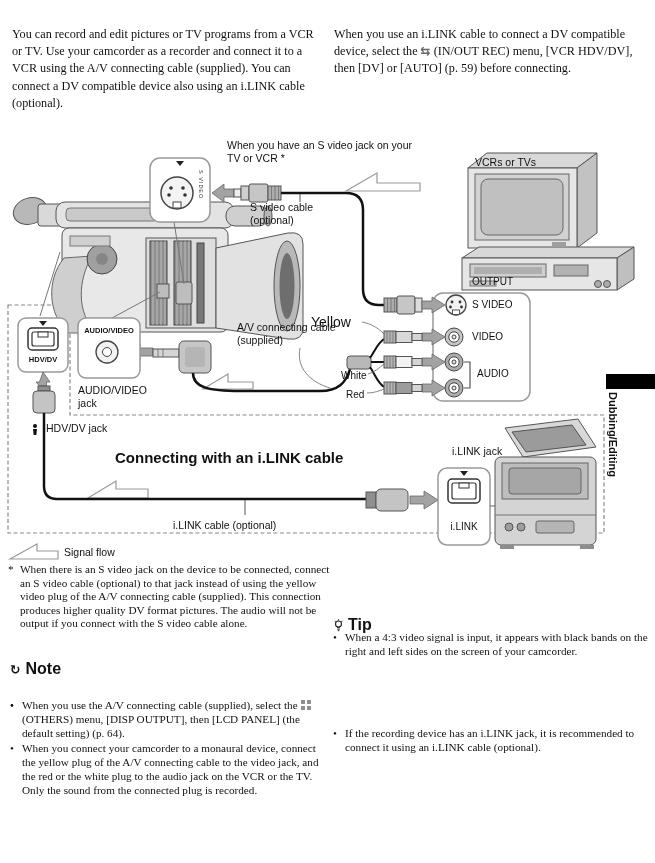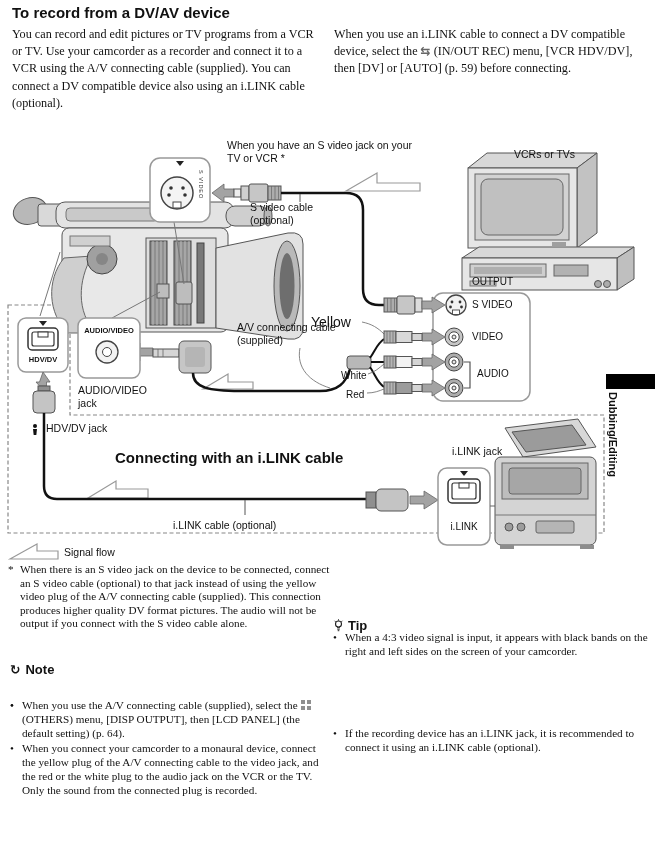--- a/index.html
+++ b/index.html
@@ -9,21 +9,21 @@
   .sans{font-family:"Liberation Sans", sans-serif;}
   .title{font-size:15px;font-weight:bold;}
   .body-text{font-size:12.2px;line-height:17.2px;text-align:left;}
   .dlabel{font-family:"Liberation Sans", sans-serif;font-size:10.5px;line-height:12.5px;color:#111;}
   .dlabel-sm{font-family:"Liberation Sans", sans-serif;font-size:7.5px;font-weight:bold;text-align:center;}
   .fn{font-size:11.2px;line-height:13.6px;}
   .note-li{font-size:11.2px;line-height:14.2px;}
   .hang{position:relative;padding-left:12px;}
   .hang .marker{position:absolute;left:0;top:0;}
   ul.plain{list-style:none;margin:0;padding:0;}
-  .sec-head{font-family:"Liberation Sans", sans-serif;font-size:13px;font-weight:bold;text-align:center;}
+  .sec-head{font-family:"Liberation Sans", sans-serif;font-size:16px;font-weight:bold;text-align:center;}
   .inout-icon{font-family:"DejaVu Sans", sans-serif;color:#666;font-weight:bold;margin:0 3px;font-size:12px;}
   .note-glyph{font-family:"DejaVu Sans", sans-serif;font-weight:bold;font-size:12.5px;margin-right:5px;}
   .others-icon{display:inline-block;width:10px;height:10px;vertical-align:-1px;margin:0 3px;
      background-color:#8f8f8f;
      background-image:linear-gradient(#fff,#fff),linear-gradient(#fff,#fff);
      background-size:2px 100%,100% 2px;background-position:center center;background-repeat:no-repeat;}
   .vert{writing-mode:vertical-rl;}
   #side-tab-block{left:606px;top:374px;width:49px;height:15px;background:#000;}
   #side-tab-label{left:607px;top:392px;height:125px;font-weight:bold;font-size:11px;}
   .svideo-vert{font-size:5.5px;letter-spacing:1px;color:#333;}
@@ -241,30 +241,29 @@
       <rect x="509" y="468" width="72" height="26" rx="3" fill="#a6a6a6" stroke="#666"></rect>
       <path d="M495,515 H596" stroke="#777"></path>
       <circle cx="509" cy="527" r="4" fill="#9d9d9d" stroke="#555"></circle>
       <circle cx="521" cy="527" r="4" fill="#9d9d9d" stroke="#555"></circle>
       <rect x="536" y="521" width="38" height="12" rx="2" fill="#b5b5b5" stroke="#666"></rect>
       <rect x="500" y="545" width="14" height="4" fill="#8d8d8d"></rect>
       <rect x="580" y="545" width="14" height="4" fill="#8d8d8d"></rect>
     </g>
   </svg>
 
-  <div class="abs sans title" style="left:12px;top:4px;width:400px;">To record from a DV/AV device</div>
 
   <div class="abs body-text" style="left:12px;top:26px;width:304px;">You can record and edit pictures or TV programs from a VCR or TV. Use your camcorder as a recorder and connect it to a VCR using the A/V connecting cable (supplied). You can connect a DV compatible device also using an i.LINK cable (optional).</div>
 
   <div class="abs body-text" style="left:334px;top:26px;width:316px;">
     <span>When you use an i.LINK cable to connect a DV compatible device, select the</span><span class="inout-icon">⇆</span><span>(IN/OUT REC) menu, [VCR HDV/DV], then [DV] or [AUTO] (p. 59) before connecting.</span>
   </div>
 
   <div class="abs dlabel" style="left:227px;top:139px;width:190px;">When you have an S video jack on your TV or VCR *</div>
-  <div class="abs dlabel" style="left:475px;top:148px;margin-left:39px;">VCRs or TVs</div>
+  <div class="abs dlabel" style="left:475px;top:156px;">VCRs or TVs</div>
   <div class="abs dlabel" style="left:250px;top:201px;width:85px;">S video cable (optional)</div>
   <div class="abs vert svideo-vert sans" style="left:198px;top:170px;height:48px;">S VIDEO</div>
   <div class="abs dlabel" style="left:472px;top:276px;font-size:10px;">OUTPUT</div>
   <div class="abs dlabel" style="left:472px;top:299px;font-size:10px;">S VIDEO</div>
   <div class="abs dlabel" style="left:472px;top:331px;font-size:10px;">VIDEO</div>
   <div class="abs dlabel" style="left:477px;top:368px;font-size:10px;">AUDIO</div>
   <div class="abs dlabel" style="left:311px;top:316px;font-size:14px;">Yellow</div>
   <div class="abs dlabel" style="left:341px;top:370px;font-size:10px;">White</div>
   <div class="abs dlabel" style="left:346px;top:389px;font-size:10px;">Red</div>
   <div class="abs dlabel" style="left:237px;top:321px;width:100px;">A/V connecting cable (supplied)</div>

